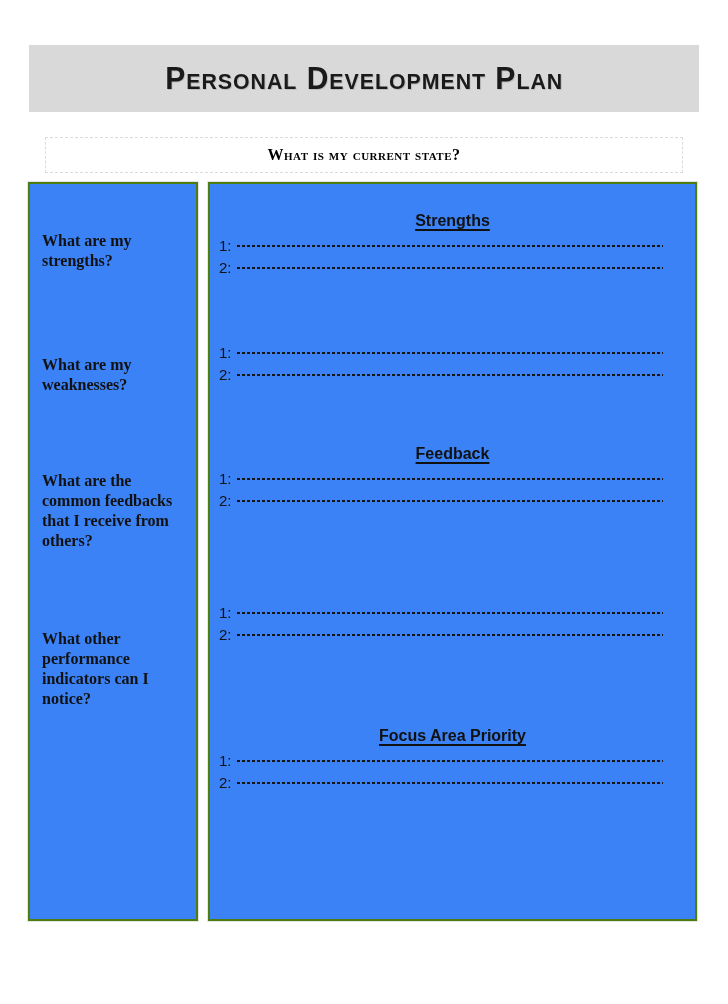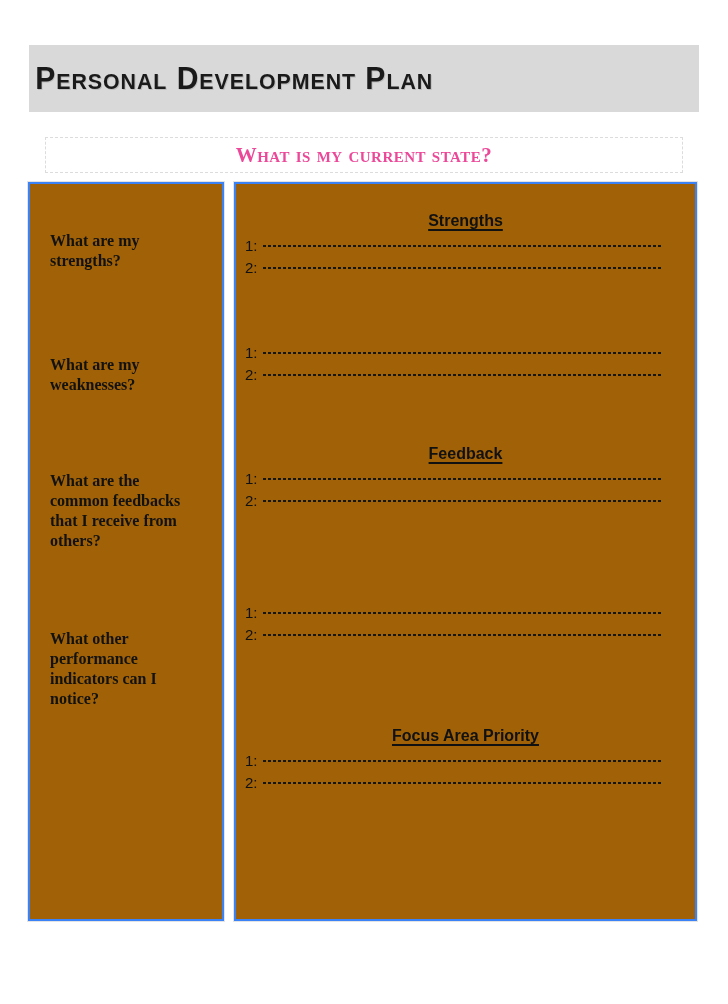--- a/index.html
+++ b/index.html
@@ -14,21 +14,21 @@
     color: #161616;
   }
 
   
   .banner {
     margin: 45px 29px 0 29px;
     height: 67px;
     background: #d9d9d9;
     display: flex;
     align-items: center;
-    justify-content: flex-start;
+    justify-content: center;
   }
   .banner-title {
     font-family: "Liberation Sans", sans-serif;
     font-weight: bold;
     font-size: 31px;
     font-variant: small-caps;
     letter-spacing: 1px;
     color: #1a1a1a;
     text-shadow: 1px 1px 0 #bdbdbd;
     transform: scaleX(0.97);
@@ -40,42 +40,42 @@
     height: 36px;
     border: 1px dashed #dcdcdc;
     display: flex;
     align-items: center;
     justify-content: center;
     background: #ffffff;
   }
   .subtitle-text {
     font-family: "Liberation Serif", serif;
     font-weight: bold;
-    font-size: 21px;
+    font-size: 16px;
     font-variant: small-caps;
     letter-spacing: 0.5px;
-    color: #ec4899;
+    color: #000000;
   }
 
   
   .content {
     display: flex;
     margin: 9px 31px 0 28px;
     gap: 10px;
     height: 739px;
   }
   .panel {
-    border: 2px solid #3b82f6;
+    border: 2px solid #4d7c0f;
     outline: 1px solid #e4e4e4;
-    background: #a16207;
+    background: #3b82f6;
   }
   .questions-panel {
-    width: 196px;
+    width: 170px;
     flex-shrink: 0;
-    padding: 47px 10px 0 20px;
+    padding: 47px 10px 0 12px;
   }
   .answers-panel {
     flex: 1;
     padding: 27px 0 0 0;
   }
 
   
   .question {
     font-family: "Liberation Serif", serif;
     font-weight: bold;

